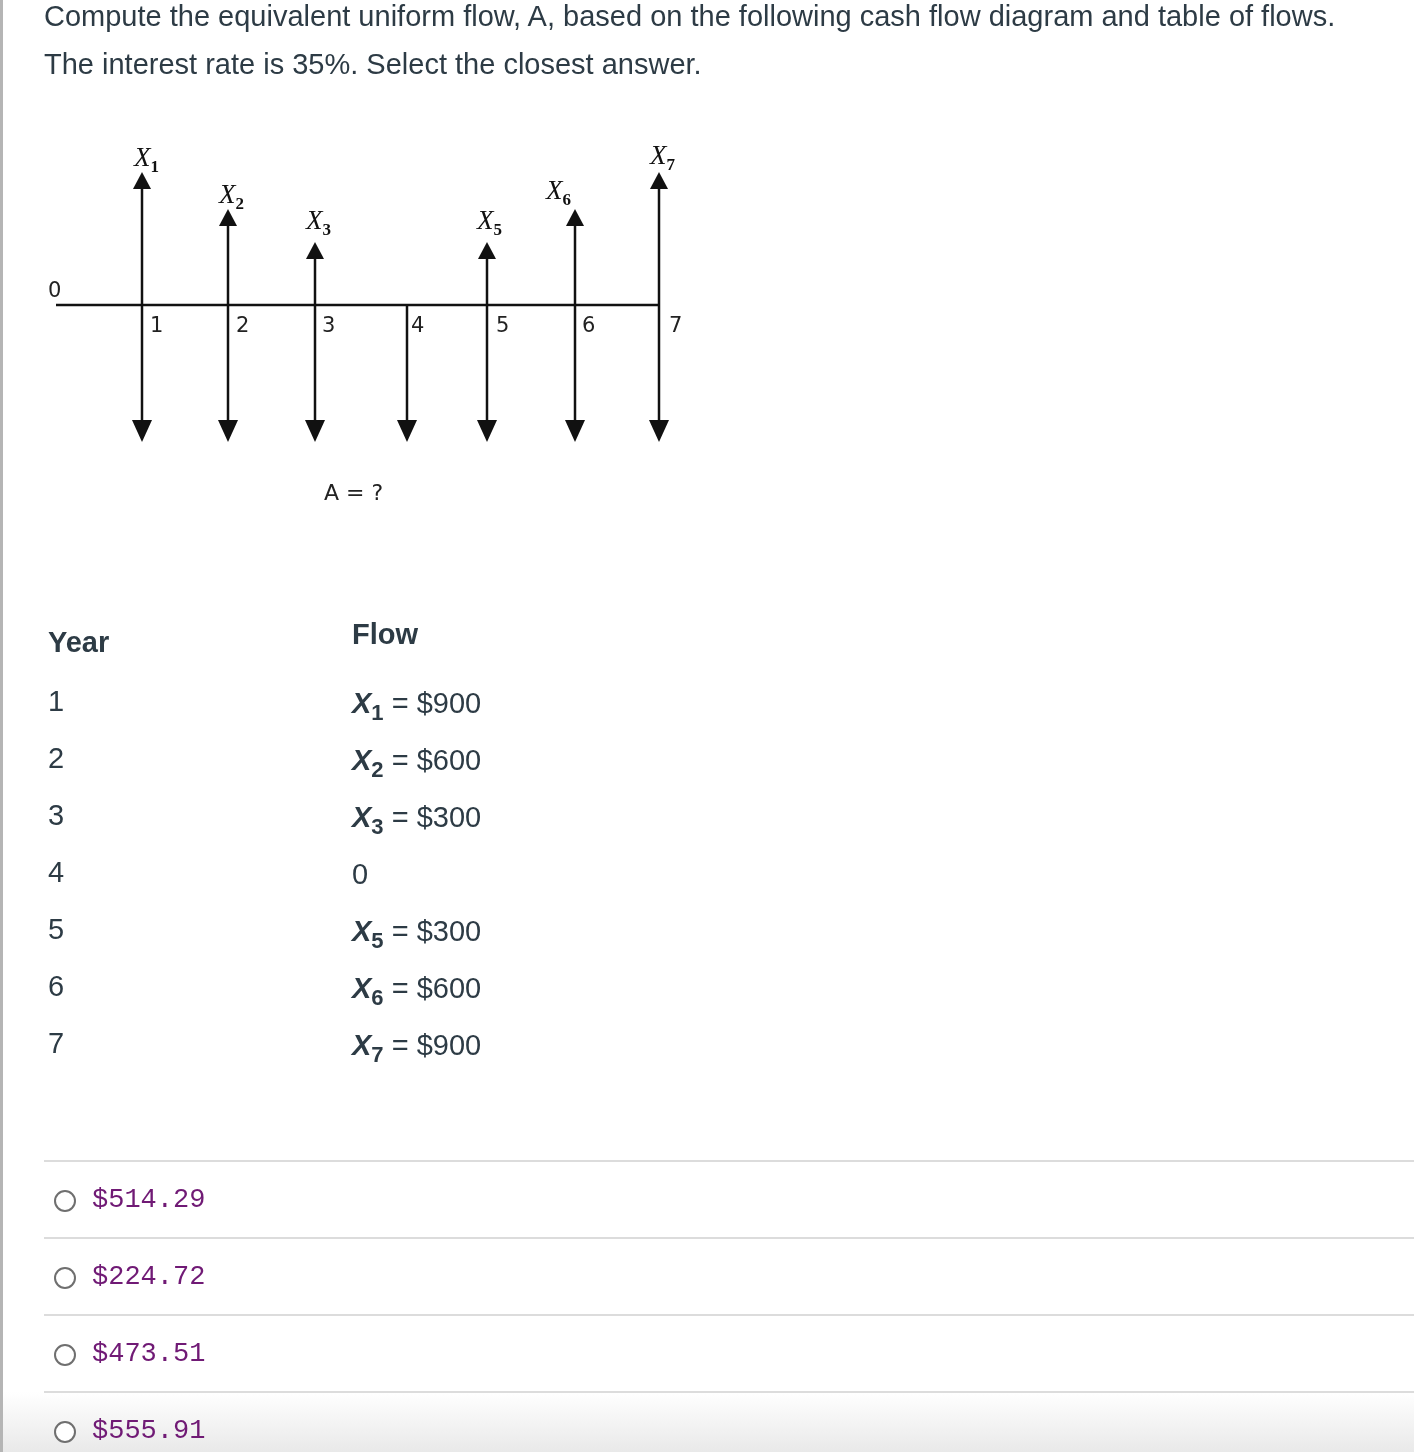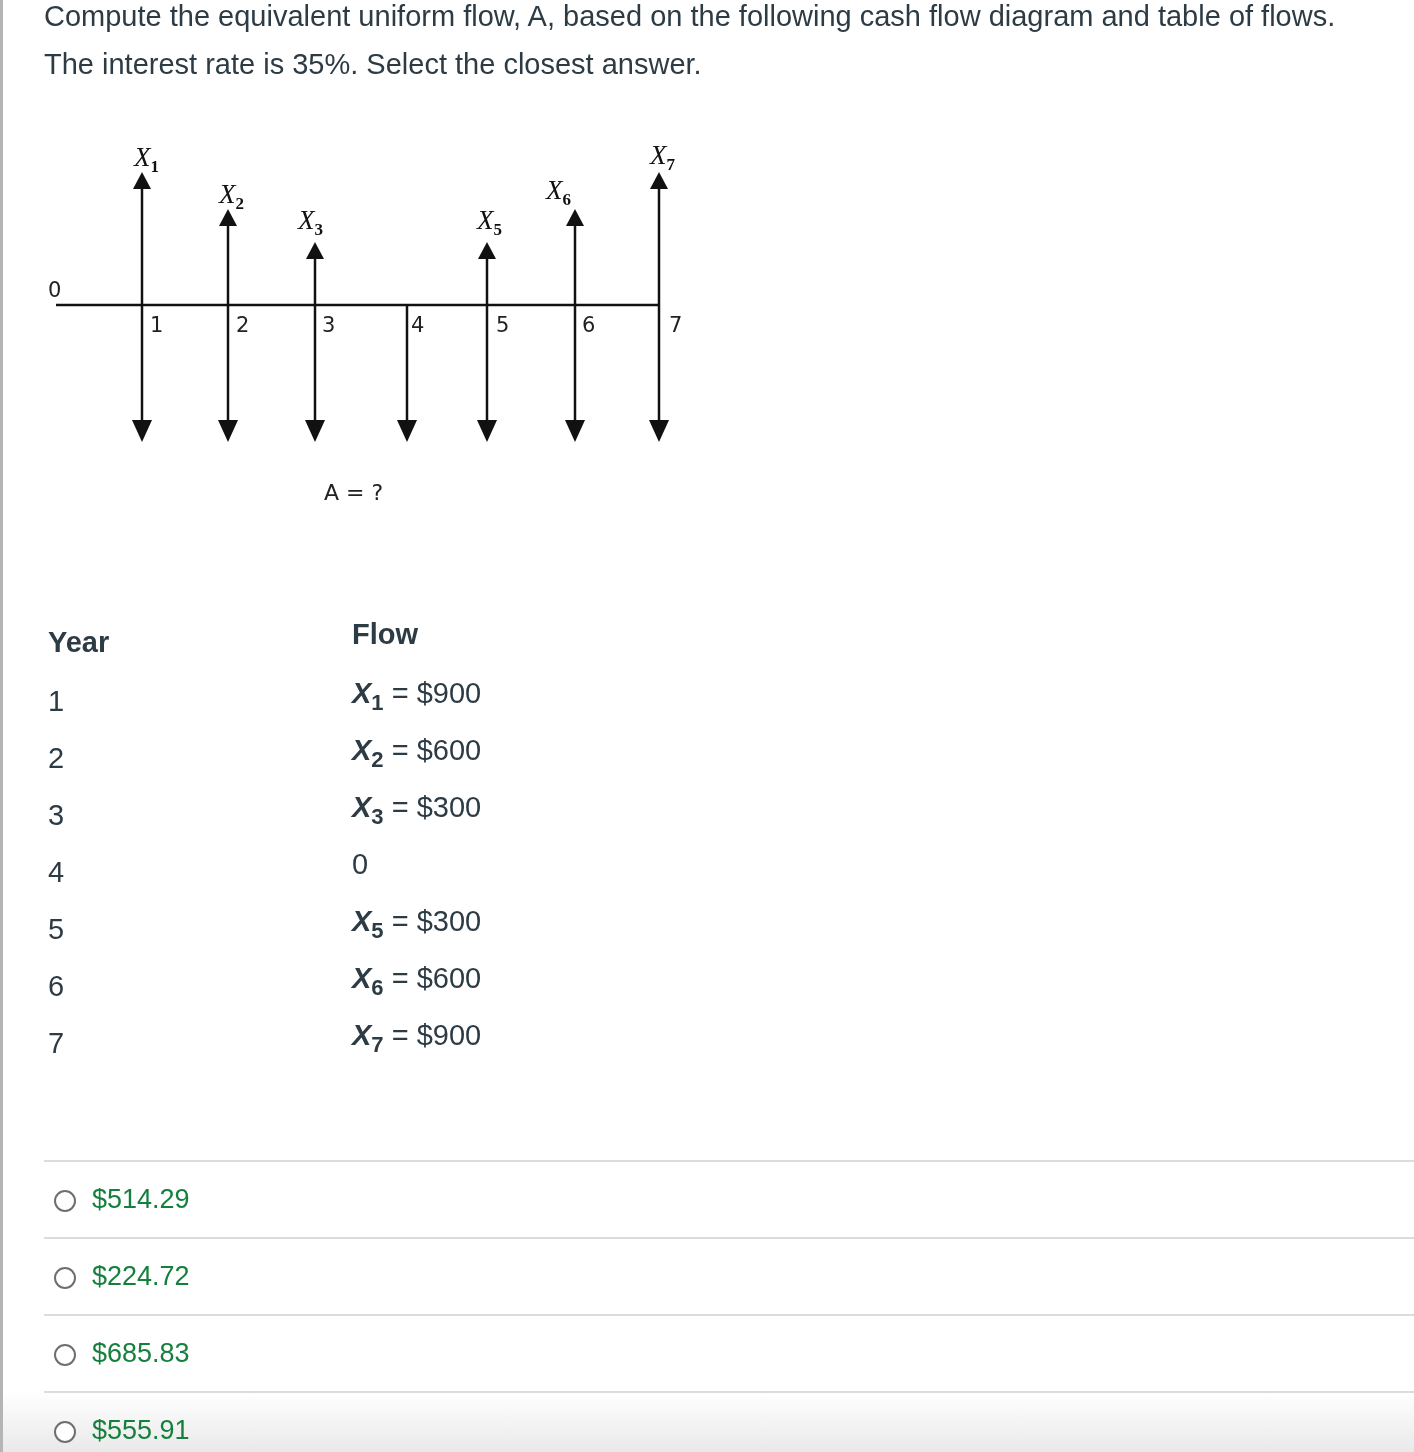--- a/index.html
+++ b/index.html
@@ -38,37 +38,37 @@
       font-family: "DejaVu Sans", sans-serif; font-size: 22px; color: #222;
     }
     .flow-table {
       position: absolute; left: 48px; top: 614px;
       font-size: 29px; color: #2d3b45;
     }
     .flow-row {
       position: relative; height: 57px; width: 600px;
     }
     .flow-row .year { position: absolute; left: 0; top: 6px; margin-top: 8px; }
-    .flow-row .flow { position: absolute; left: 304px; top: 6px; white-space: nowrap; }
+    .flow-row .flow { position: absolute; left: 304px; top: 16px; white-space: nowrap; }
     .flow-head .year, .flow-head .flow { font-weight: bold; top: 4px; }
     .flow .var { font-weight: bold; font-style: italic; }
     .flow .var sub { font-style: normal; font-size: 22px; vertical-align: -7px; }
     .answers {
       position: absolute; left: 44px; top: 1160px; width: 1370px;
     }
     .answer {
       position: relative; height: 75px;
       border-top: 2px solid #dcdcdc;
       display: flex; align-items: center;
     }
     .radio {
       width: 22px; height: 22px; border: 2px solid #6f6f6f; border-radius: 50%;
       box-sizing: border-box; margin-left: 10px; margin-top: 2px; background: #fff;
     }
-    .answer-label { margin-left: 16px; font-size: 27px; color: #15803d; }
+    .answer-label { margin-left: 16px; font-size: 27px; color: #701a75; font-family: Liberation Mono, monospace; }
     .bottom-fade {
       position: absolute; left: 3px; top: 1392px; width: 1411px; height: 60px;
       background: linear-gradient(#ffffff, #e9e9e9);
     }
   </style>
 </head>
 <body>
 
 <div class="left-border"></div>
 
@@ -123,21 +123,21 @@
   <span class="tick-label" style="left:150px; top:313px;">1</span>
   <span class="tick-label" style="left:236px; top:313px;">2</span>
   <span class="tick-label" style="left:322px; top:313px;">3</span>
   <span class="tick-label" style="left:411px; top:313px;">4</span>
   <span class="tick-label" style="left:496px; top:313px;">5</span>
   <span class="tick-label" style="left:582px; top:313px;">6</span>
   <span class="tick-label" style="left:669px; top:313px;">7</span>
 
   <span class="x-label" style="left:134px; top:144px;text-align:center;"><span>X</span><sub>1</sub></span>
   <span class="x-label" style="left:219px; top:181px;"><span>X</span><sub>2</sub></span>
-  <span class="x-label" style="left:298px; top:207px;"><span>X</span><sub>3</sub></span>
+  <span class="x-label" style="left:306px; top:207px;"><span>X</span><sub>3</sub></span>
   <span class="x-label" style="left:477px; top:207px;"><span>X</span><sub>5</sub></span>
   <span class="x-label" style="left:546px; top:177px;"><span>X</span><sub>6</sub></span>
   <span class="x-label" style="left:650px; top:142px;"><span>X</span><sub>7</sub></span>
 
   <span class="a-label">A = ?</span>
 </div>
 
 <div class="flow-table">
   <div class="flow-row flow-head">
     <span class="year">Year</span>
@@ -179,19 +179,19 @@
   <div class="answer">
     <span class="radio"></span>
     <span class="answer-label">$514.29</span>
   </div>
   <div class="answer">
     <span class="radio"></span>
     <span class="answer-label">$224.72</span>
   </div>
   <div class="answer">
     <span class="radio"></span>
-    <span class="answer-label">$685.83</span>
+    <span class="answer-label">$473.51</span>
   </div>
   <div class="answer">
     <span class="radio"></span>
     <span class="answer-label">$555.91</span>
   </div>
 </div>
 
 </body></html>

